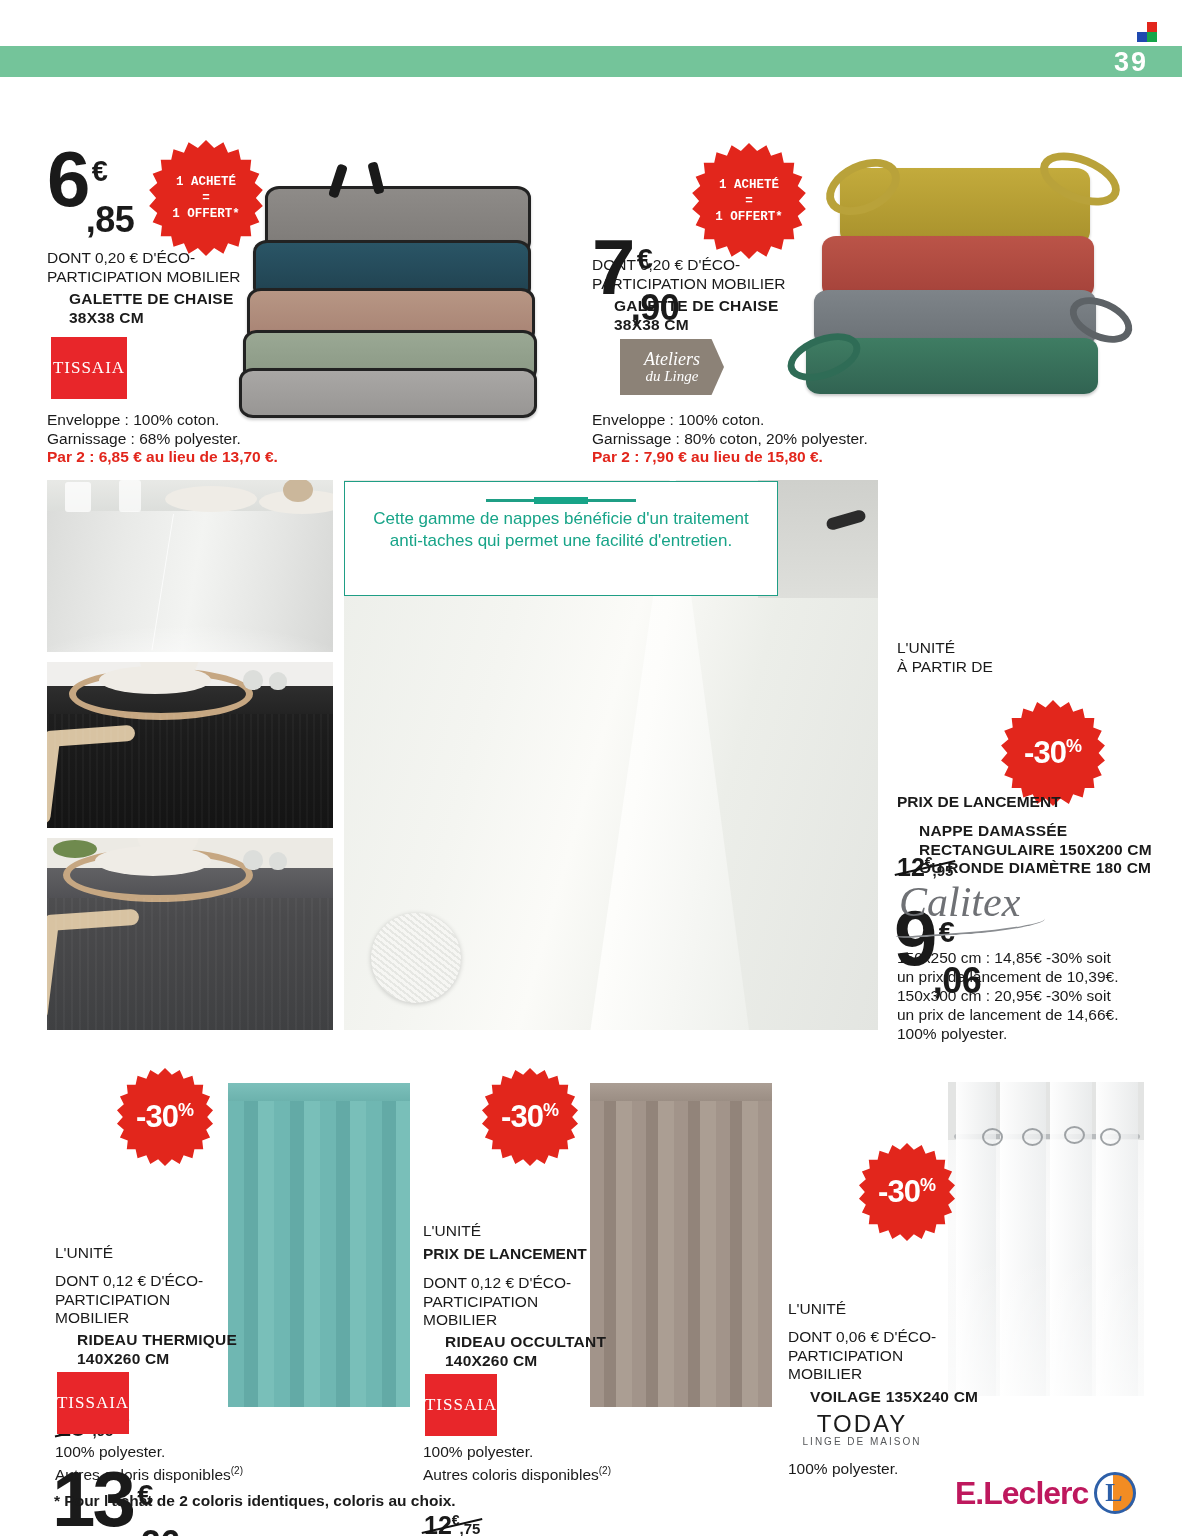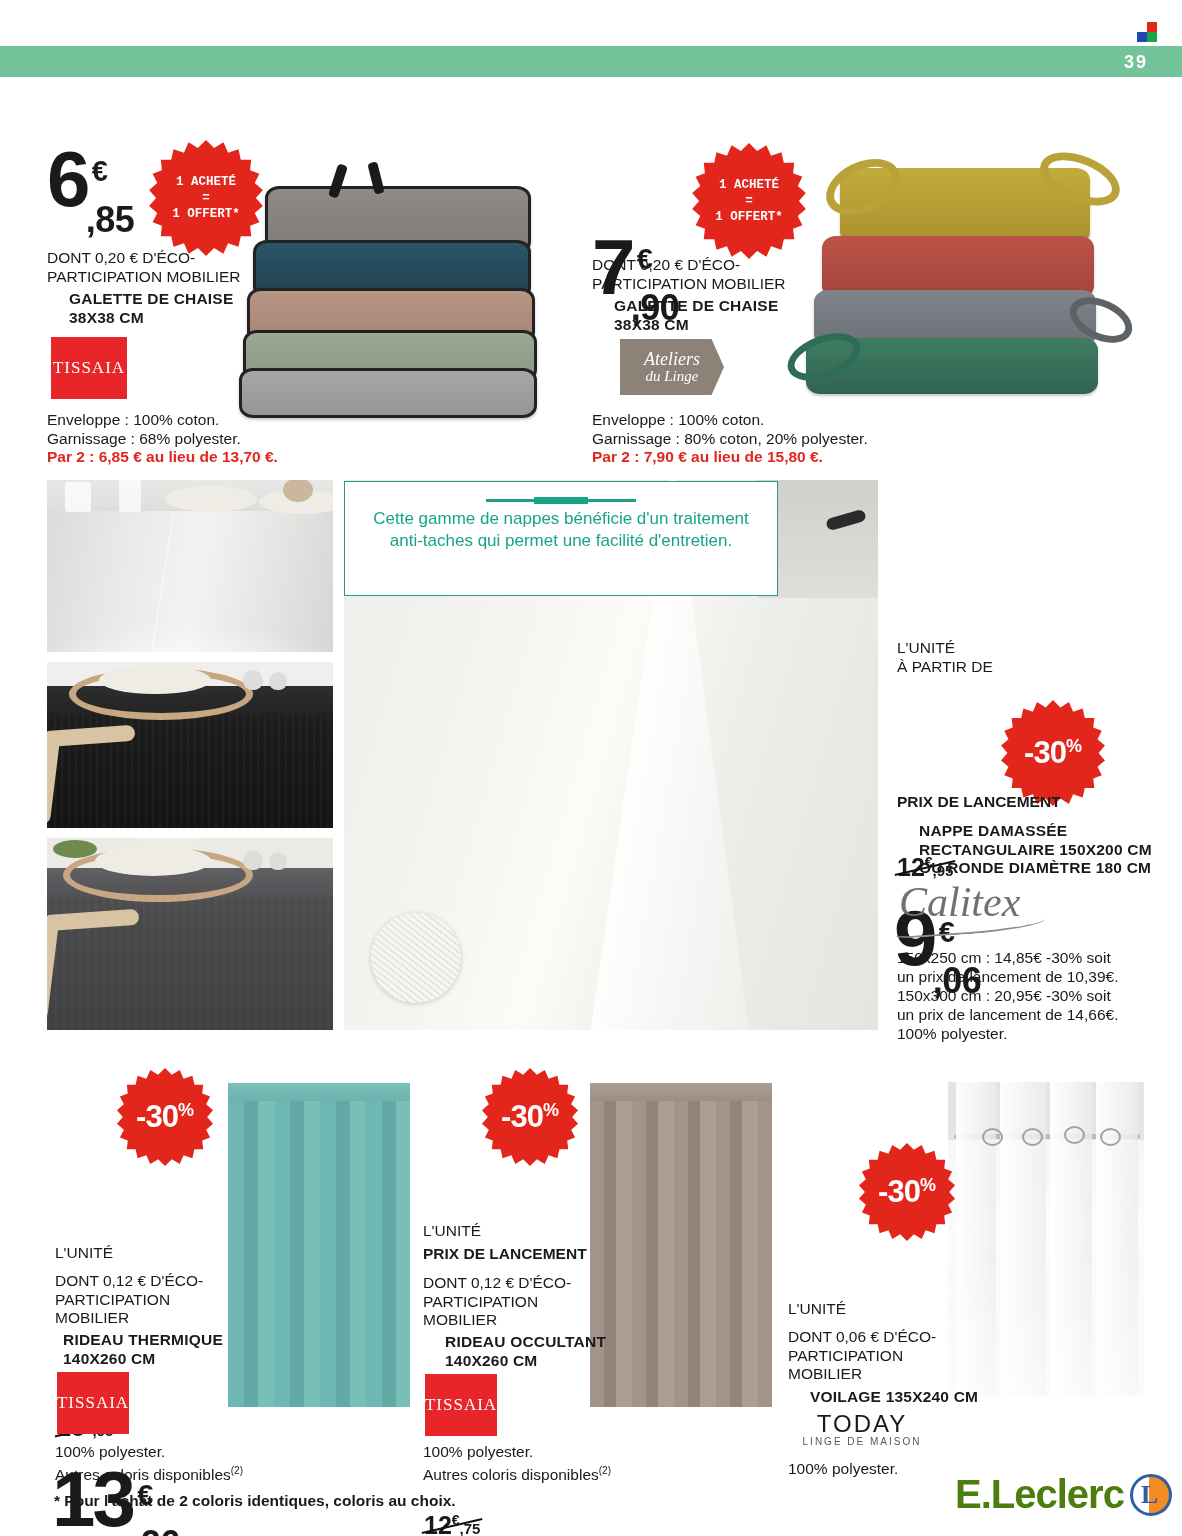--- a/index.html
+++ b/index.html
@@ -4,21 +4,21 @@
 <style>
   html,body{margin:0;padding:0;background:#fff;}
   body{
     width:1182px;height:1536px;position:relative;overflow:hidden;
     font-family:"Liberation Sans", sans-serif;color:#1a1a1a;
   }
   .abs{position:absolute;}
 
   
   #header-bar{left:0;top:46px;width:1182px;height:31px;background:#74c49a;}
-  #page-number{right:34px;top:48px;font-size:18px;font-weight:bold;color:#ffffff;letter-spacing:2px;line-height:28px;}
+  #page-number{right:34px;top:48px;font-size:27px;font-weight:bold;color:#ffffff;letter-spacing:2px;line-height:28px;}
   #color-marks{right:25px;top:22px;width:20px;height:20px;display:grid;grid-template-columns:1fr 1fr;grid-template-rows:1fr 1fr;}
   #color-marks i{display:block;}
 
   
   .t{font-size:15.5px;line-height:18.5px;}
   .bold{font-weight:bold;}
   .red{color:#e2261c;}
   .prodname{font-weight:bold;font-size:15.5px;line-height:18.5px;letter-spacing:.2px;margin-left:22px;}
 
   
@@ -97,21 +97,21 @@
   .voile-panel{position:absolute;top:0;height:100%;background:linear-gradient(90deg,rgba(255,255,255,.95),rgba(235,237,238,.75));}
   .rod{position:absolute;height:5px;background:#b9bcbe;border-radius:3px;}
   .eyelet{position:absolute;width:20px;height:6px;background:#ded2b3;border-radius:3px;}
   .eyelet.metal{background:#b7bbbe;border-radius:50%;width:17px;height:14px;border:2px solid #9ea2a5;background:transparent;}
 
   
   .cushion{position:absolute;border-radius:14px/12px;box-shadow:0 2px 3px rgba(0,0,0,.22);}
 
   
   #leclerc{display:flex;align-items:center;gap:6px;}
-  #leclerc-word{font-size:40px;font-weight:bold;color:#4d7c0f;letter-spacing:-1px;font-family:"Liberation Sans", sans-serif;}
+  #leclerc-word{font-size:32px;font-weight:bold;color:#be185d;letter-spacing:-1px;font-family:"Liberation Sans", sans-serif;}
   #leclerc-mark{position:relative;width:42px;height:42px;}
   #leclerc-mark .ring{position:absolute;inset:0;border-radius:50%;border:3px solid #2d5fa8;box-sizing:border-box;}
   #leclerc-mark .orange{position:absolute;right:1px;top:3px;width:22px;height:36px;background:#f28c23;
      border-radius:0 50% 50% 0 / 0 50% 50% 0;}
   #leclerc-mark .ell{position:absolute;left:11px;top:6px;font-size:26px;font-weight:bold;color:#2d5fa8;line-height:30px;font-family:"Liberation Serif", serif;}
 </style>
 </head>
 <body>
 
 
@@ -336,21 +336,21 @@
     <span class="cents" style="display:block;margin-top:22px;margin-left:-6px;">,26</span>
   </span>
 </div>
 
 <div class="abs t" style="left:55px;top:1244px;">L'UNITÉ</div>
 <div class="abs t" style="left:55px;top:1272px;width:220px;">
   <div>DONT 0,12 € D'ÉCO-</div>
   <div>PARTICIPATION</div>
   <div>MOBILIER</div>
 </div>
-<div class="abs prodname" style="left:41px;top:1331px;width:230px;">
+<div class="abs prodname" style="left:55px;top:1331px;width:230px;">
   <div>RIDEAU THERMIQUE</div>
   <div>140X260 CM</div>
 </div>
 <div class="abs tissaia" style="left:57px;top:1372px;width:72px;height:62px;">
   <span>TISSAIA</span>
 </div>
 <div class="abs t" style="left:55px;top:1443px;width:260px;">
   <div>100% polyester.</div>
   <div><span>Autres coloris disponibles</span><sup style="font-size:10px">(2)</sup></div>
 </div>

